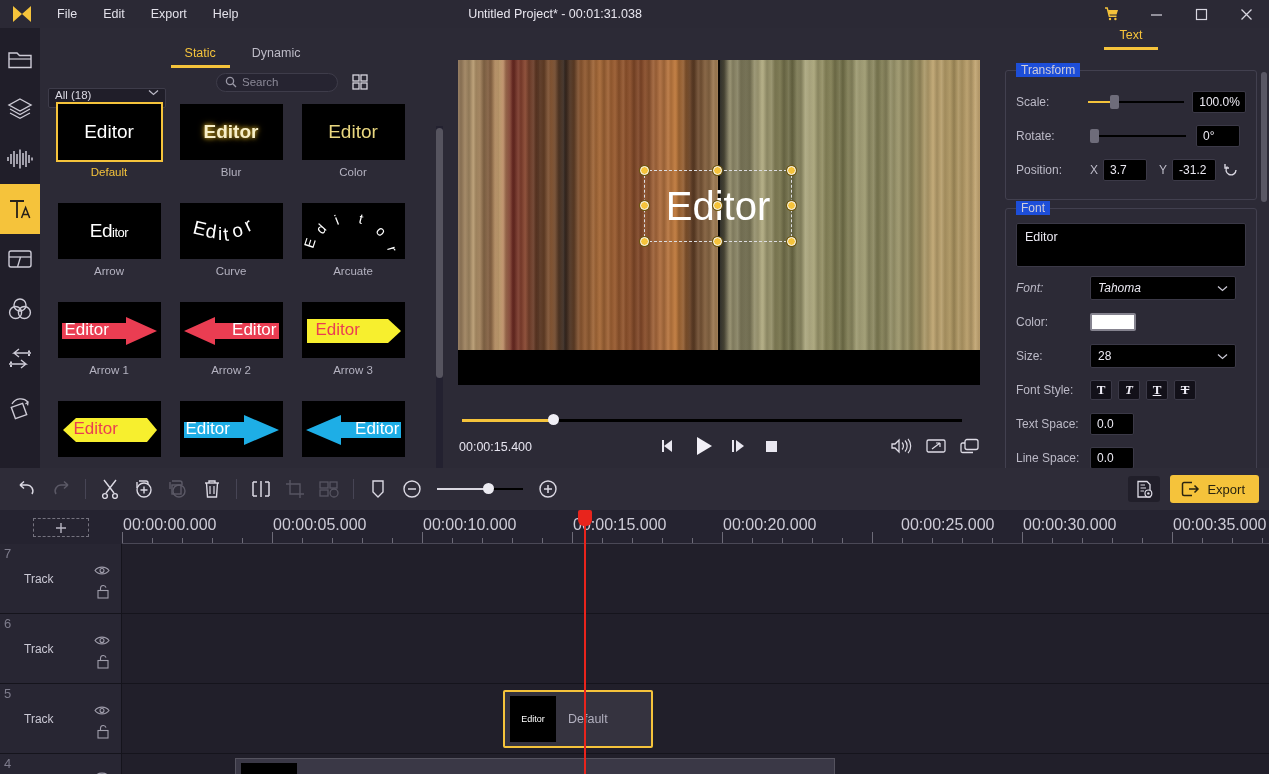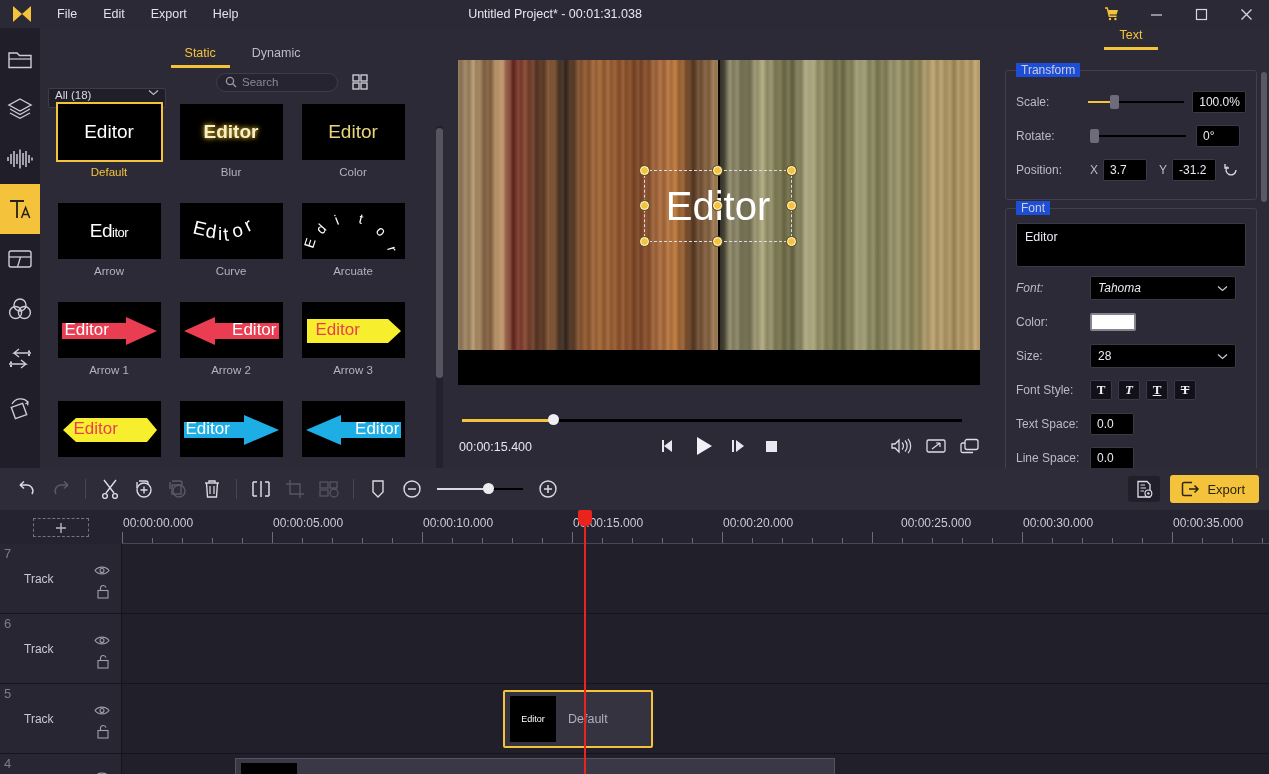--- a/index.html
+++ b/index.html
@@ -275,21 +275,21 @@
   .addtrack {
     position: absolute; left: 33px; top: 8px; width: 56px; height: 19px;
     border: 1px dashed #75737f; display: flex; align-items: center; justify-content: center;
   }
   .ruler {
     position: absolute; left: 122px; top: 0; width: 1147px; height: 34px;
     background: #252330; overflow: hidden;
   }
   .ruler-tick { position: absolute; bottom: 0; width: 1px; background: #6d6b78; }
   .ruler-lbl {
-    position: absolute; top: 6px; font-size: 12px; color: #cdcbd7; white-space: nowrap;
+    position: absolute; top: 6px; font-size: 16px; color: #cdcbd7; white-space: nowrap;
   }
   .ruler-baseline { position: absolute; left: 122px; top: 33px; width: 1147px; height: 1px; background: #4a4856; }
 
   .tracks { position: absolute; left: 0; top: 34px; width: 1269px; height: 230px; overflow: hidden; }
   .track-row { position: relative; height: 70px; border-bottom: 1px solid #15141c; }
   .track-head {
     position: absolute; left: 0; top: 0; width: 122px; height: 100%;
     background: #282633; border-right: 1px solid #15141c;
   }
   .track-num { position: absolute; left: 4px; top: 2px; font-size: 13px; color: #7e7c8c; }

